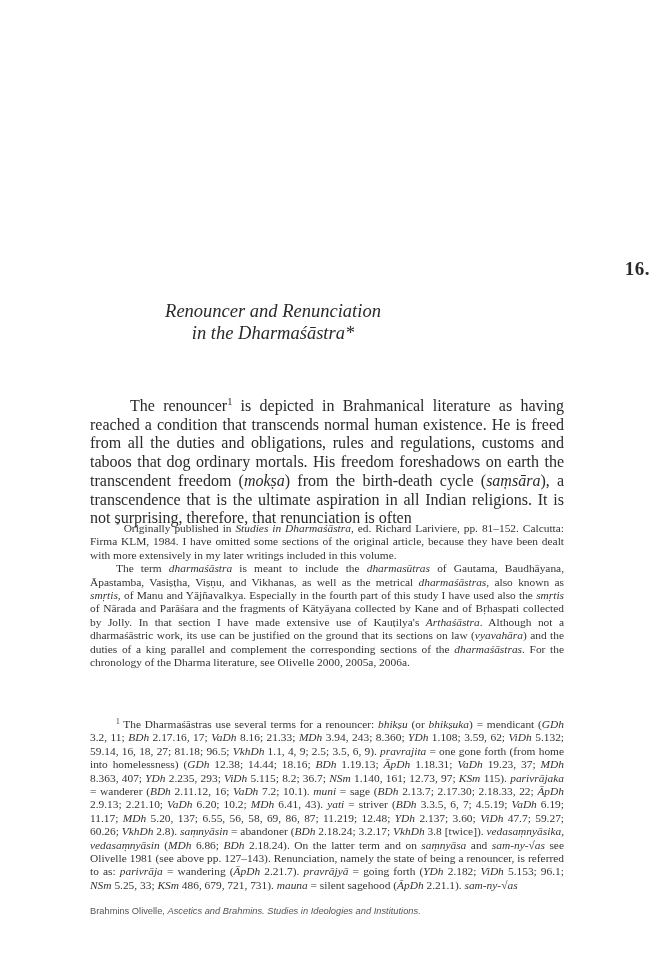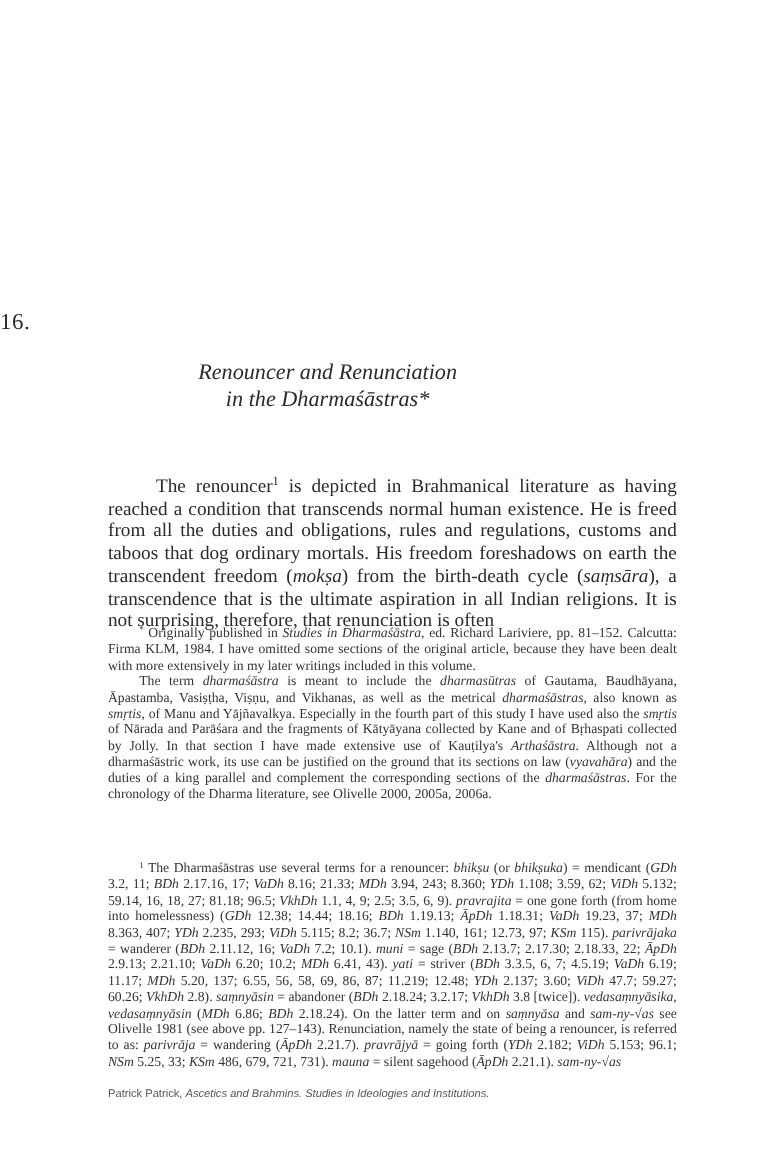--- a/index.html
+++ b/index.html
@@ -1,21 +1,21 @@
 <!DOCTYPE html>
 <html><head>
 <meta charset="utf-8">
 <style>
   html, body { margin: 0; padding: 0; background: #ffffff; }
   body { width: 650px; height: 974px; position: relative; overflow: hidden; color: #2a2a2a; }
   .serif { font-family: "Liberation Serif", "DejaVu Serif", serif; }
   .sans { font-family: "Liberation Sans", "DejaVu Sans", sans-serif; }
   #chapter-number {
     position: absolute; left: 0; width: 650px; top: 258px;
-    text-align: left; font-size: 19px; letter-spacing: 0.5px;
+    text-align: right; font-size: 19px; letter-spacing: 0.5px; font-weight: bold;
   }
   #chapter-title {
     position: absolute; left: 0; width: 546px; top: 300px;
     text-align: center; font-size: 18.5px; font-style: italic; line-height: 22px;
   }
   #body-text {
     position: absolute; left: 90px; width: 474px; top: 397px;
     font-size: 16px; line-height: 18.7px; text-align: justify;
     text-indent: 40px; margin: 0; hyphens: manual;
   }
@@ -34,29 +34,29 @@
   }
   #imprint div { white-space: nowrap; }
 </style>
 </head>
 <body>
 
 <div id="chapter-number" class="serif">16.</div>
 
 <div id="chapter-title" class="serif">
   <div>Renouncer and Renunciation</div>
-  <div>in the Dharmaśāstras*</div>
+  <div>in the Dharmaśāstra*</div>
 </div>
 
 <p id="body-text" class="serif"><span>The renouncer</span><sup>1</sup><span> is depicted in Brahmanical literature as having reached a condition that transcends normal human existence. He is freed from all the duties and obligations, rules and regulations, cus­toms and taboos that dog ordinary mortals. His freedom foreshadows on earth the transcendent freedom (</span><i>mokṣa</i><span>) from the birth-death cycle (</span><i>saṃsāra</i><span>), a transcendence that is the ultimate aspiration in all Indian religions. It is not surprising, therefore, that renunciation is often</span></p>
 
 <div id="footnote-star" class="footnotes serif">
   <p><sup>*</sup><span> Originally published in </span><i>Studies in Dharmaśāstra</i><span>, ed. Richard Lariviere, pp. 81–152. Calcutta: Firma KLM, 1984. I have omitted some sections of the original article, because they have been dealt with more extensively in my later writings included in this volume.</span></p>
   <p><span>The term </span><i>dharmaśāstra</i><span> is meant to include the </span><i>dharmasūtras</i><span> of Gautama, Baudhā­yana, Āpastamba, Vasiṣṭha, Viṣṇu, and Vikhanas, as well as the metrical </span><i>dharmaśāstras</i><span>, also known as </span><i>smṛtis</i><span>, of Manu and Yājñavalkya. Especially in the fourth part of this study I have used also the </span><i>smṛtis</i><span> of Nārada and Parāśara and the fragments of Kātyāyana collected by Kane and of Bṛhaspati collected by Jolly. In that section I have made extensive use of Kauṭilya's </span><i>Arthaśāstra</i><span>. Although not a dharmaśāstric work, its use can be justified on the ground that its sections on law (</span><i>vyavahāra</i><span>) and the duties of a king parallel and comple­ment the corresponding sections of the </span><i>dharmaśāstras</i><span>. For the chronology of the Dharma literature, see Olivelle 2000, 2005a, 2006a.</span></p>
 </div>
 
 <div id="footnote-1" class="footnotes serif">
   <p id="fn1-para"><sup>1</sup><span> The Dharmaśāstras use several terms for a renouncer: </span><i>bhikṣu</i><span> (or </span><i>bhikṣuka</i><span>) = mendi­cant (</span><i>GDh</i><span> 3.2, 11; </span><i>BDh</i><span> 2.17.16, 17; </span><i>VaDh</i><span> 8.16; 21.33; </span><i>MDh</i><span> 3.94, 243; 8.360; </span><i>YDh</i><span> 1.108; 3.59, 62; </span><i>ViDh</i><span> 5.132; 59.14, 16, 18, 27; 81.18; 96.5; </span><i>VkhDh</i><span> 1.1, 4, 9; 2.5; 3.5, 6, 9). </span><i>pravrajita</i><span> = one gone forth (from home into homelessness) (</span><i>GDh</i><span> 12.38; 14.44; 18.16; </span><i>BDh</i><span> 1.19.13; </span><i>ĀpDh</i><span> 1.18.31; </span><i>VaDh</i><span> 19.23, 37; </span><i>MDh</i><span> 8.363, 407; </span><i>YDh</i><span> 2.235, 293; </span><i>ViDh</i><span> 5.115; 8.2; 36.7; </span><i>NSm</i><span> 1.140, 161; 12.73, 97; </span><i>KSm</i><span> 115). </span><i>parivrājaka</i><span> = wanderer (</span><i>BDh</i><span> 2.11.12, 16; </span><i>VaDh</i><span> 7.2; 10.1). </span><i>muni</i><span> = sage (</span><i>BDh</i><span> 2.13.7; 2.17.30; 2.18.33, 22; </span><i>ĀpDh</i><span> 2.9.13; 2.21.10; </span><i>VaDh</i><span> 6.20; 10.2; </span><i>MDh</i><span> 6.41, 43). </span><i>yati</i><span> = striver (</span><i>BDh</i><span> 3.3.5, 6, 7; 4.5.19; </span><i>VaDh</i><span> 6.19; 11.17; </span><i>MDh</i><span> 5.20, 137; 6.55, 56, 58, 69, 86, 87; 11.219; 12.48; </span><i>YDh</i><span> 2.137; 3.60; </span><i>ViDh</i><span> 47.7; 59.27; 60.26; </span><i>VkhDh</i><span> 2.8). </span><i>saṃnyāsin</i><span> = abandoner (</span><i>BDh</i><span> 2.18.24; 3.2.17; </span><i>VkhDh</i><span> 3.8 [twice]). </span><i>vedasaṃnyāsika, vedasaṃnyāsin</i><span> (</span><i>MDh</i><span> 6.86; </span><i>BDh</i><span> 2.18.24). On the latter term and on </span><i>saṃnyāsa</i><span> and </span><i>sam-ny-</i><span>√</span><i>as</i><span> see  Olivelle 1981 (see above pp. 127–143). Renunciation, namely the state of being a renouncer, is referred to as: </span><i>parivrāja</i><span> = wandering (</span><i>ĀpDh</i><span> 2.21.7). </span><i>pravrājyā</i><span> = going forth (</span><i>YDh</i><span> 2.182; </span><i>ViDh</i><span> 5.153; 96.1; </span><i>NSm</i><span> 5.25, 33; </span><i>KSm</i><span> 486, 679, 721, 731). </span><i>mauna</i><span> = silent sagehood (</span><i>ĀpDh</i><span> 2.21.1). </span><i>sam-ny-</i><span>√</span><i>as</i></p>
 </div>
 
 <div id="imprint" class="sans">
-  <div><span>Patrick Patrick, </span><i>Ascetics and Brahmins. Studies in Ideologies and Institutions.</i></div>
+  <div><span>Brahmins Olivelle, </span><i>Ascetics and Brahmins. Studies in Ideologies and Institutions.</i></div>
 </div>
 
 </body></html>

